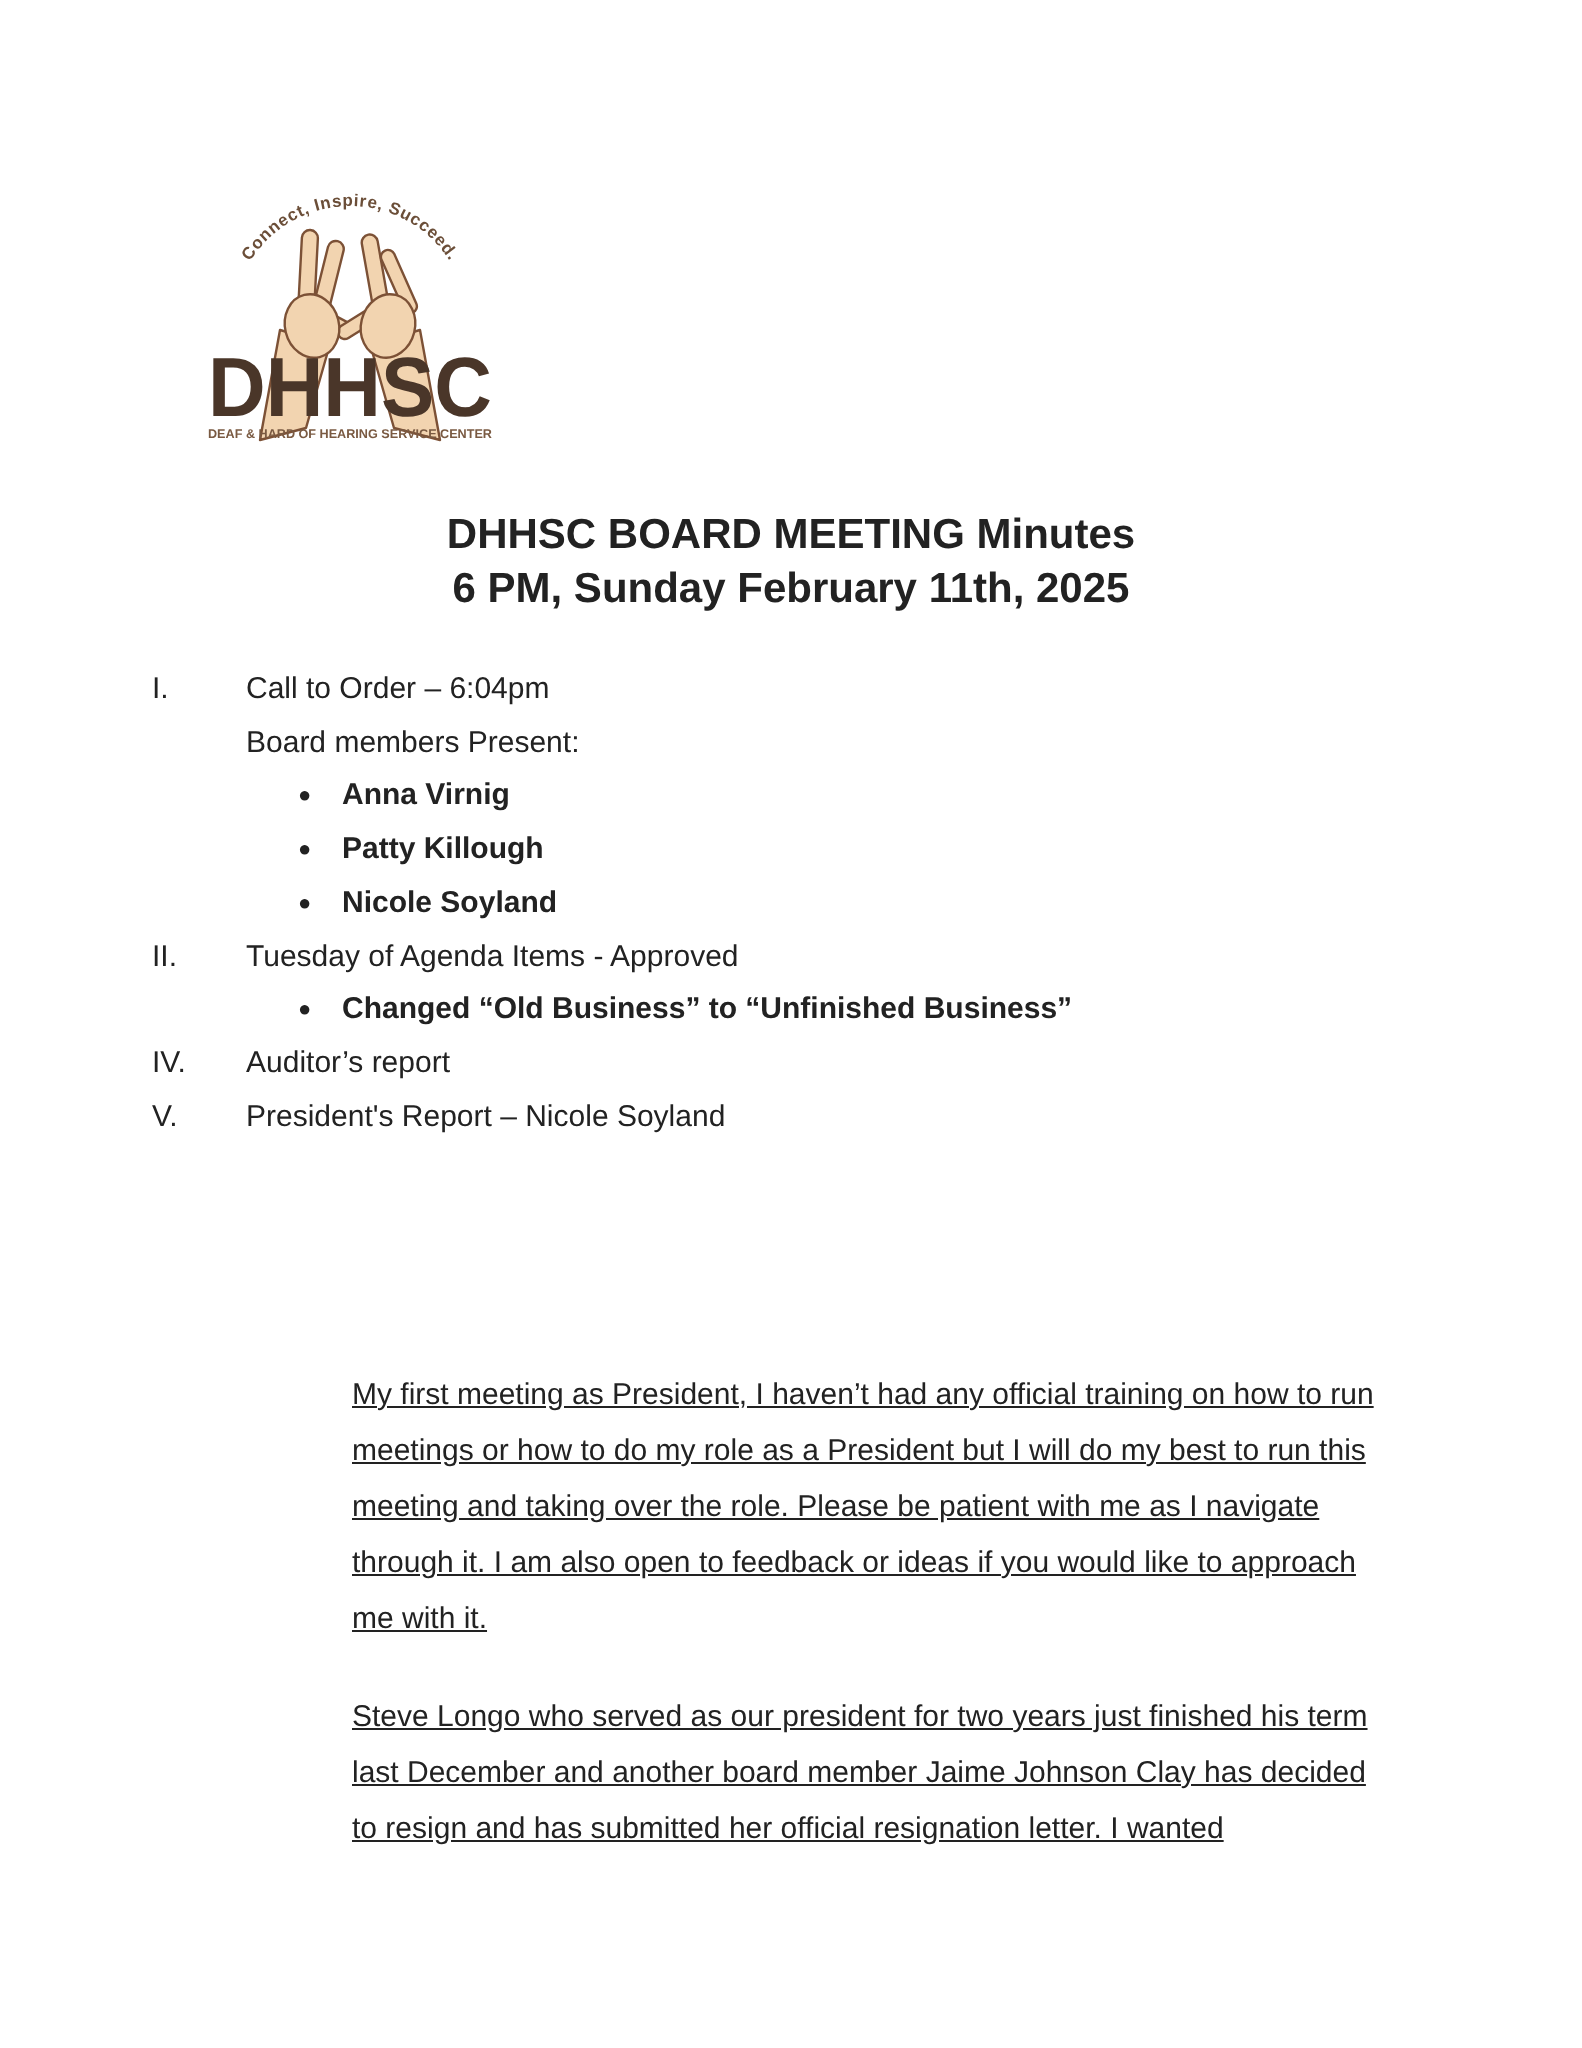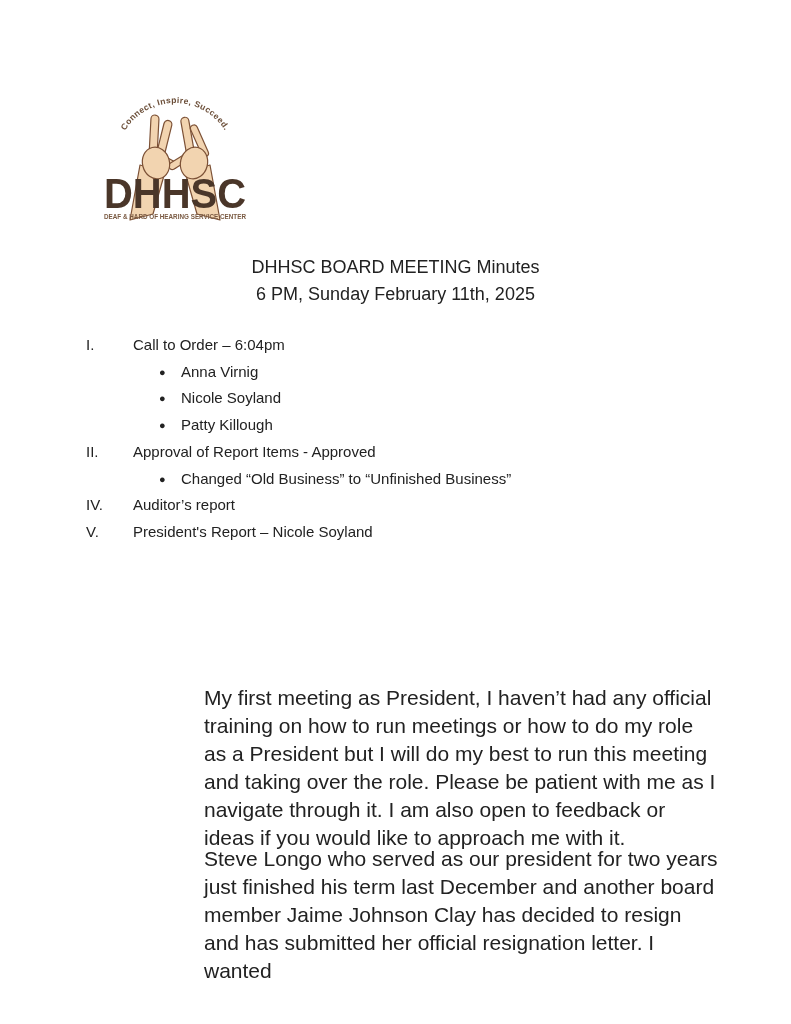--- a/index.html
+++ b/index.html
@@ -23,51 +23,52 @@
     top: 86px;
     width: 150px;
     height: 145px;
   }
   .title-block {
     position: absolute;
     left: 0;
     top: 254px;
     width: 791px;
     text-align: center;
-    font-weight: normal;
-    font-size: 18px;
+    font-weight: bold;
+    font-size: 21px;
     line-height: 27px;
   }
   .agenda {
     position: absolute;
-    left: 86px;
+    left: 76px;
     top: 332px;
     width: 640px;
     font-size: 15px;
     line-height: 26.7px;
   }
   .agenda .row { white-space: nowrap; }
   .agenda .num {
     display: inline-block;
     width: 47px;
   }
   .agenda .plain { padding-left: 47px; }
-  .agenda .bullet-row { padding-left: 73px; }
+  .agenda .bullet-row { padding-left: 73px; font-weight: bold; }
   .agenda .bullet {
     display: inline-block;
     width: 22px;
     font-size: 11px;
     vertical-align: 1px;
   }
   .report-para {
     position: absolute;
-    left: 204px;
+    left: 176px;
     width: 517px;
-    font-size: 21px;
+    font-size: 15px;
     line-height: 28px;
+    text-decoration: underline;
   }
   .para-1 { top: 684px; }
   .para-2 { top: 845px; }
 </style>
 </head>
 <body>
 
 <div class="page">
 
   <div class="logo">
@@ -108,31 +109,32 @@
 
   <div class="title-block">
     <div>DHHSC BOARD MEETING Minutes</div>
     <div>6 PM, Sunday February 11th, 2025</div>
   </div>
 
   <div class="agenda">
     <div class="row">
       <span class="num">I.</span><span>Call to Order – 6:04pm</span>
     </div>
+    <div class="row plain">Board members Present:</div>
     <div class="row bullet-row">
       <span class="bullet">●</span><span>Anna Virnig</span>
     </div>
     <div class="row bullet-row">
+      <span class="bullet">●</span><span>Patty Killough</span>
+    </div>
+    <div class="row bullet-row">
       <span class="bullet">●</span><span>Nicole Soyland</span>
     </div>
-    <div class="row bullet-row">
-      <span class="bullet">●</span><span>Patty Killough</span>
-    </div>
     <div class="row">
-      <span class="num">II.</span><span>Approval of Report Items - Approved</span>
+      <span class="num">II.</span><span>Tuesday of Agenda Items - Approved</span>
     </div>
     <div class="row bullet-row">
       <span class="bullet">●</span><span>Changed “Old Business” to “Unfinished Business”</span>
     </div>
     <div class="row">
       <span class="num">IV.</span><span>Auditor’s report</span>
     </div>
     <div class="row">
       <span class="num">V.</span><span>President's Report – Nicole Soyland</span>
     </div>

